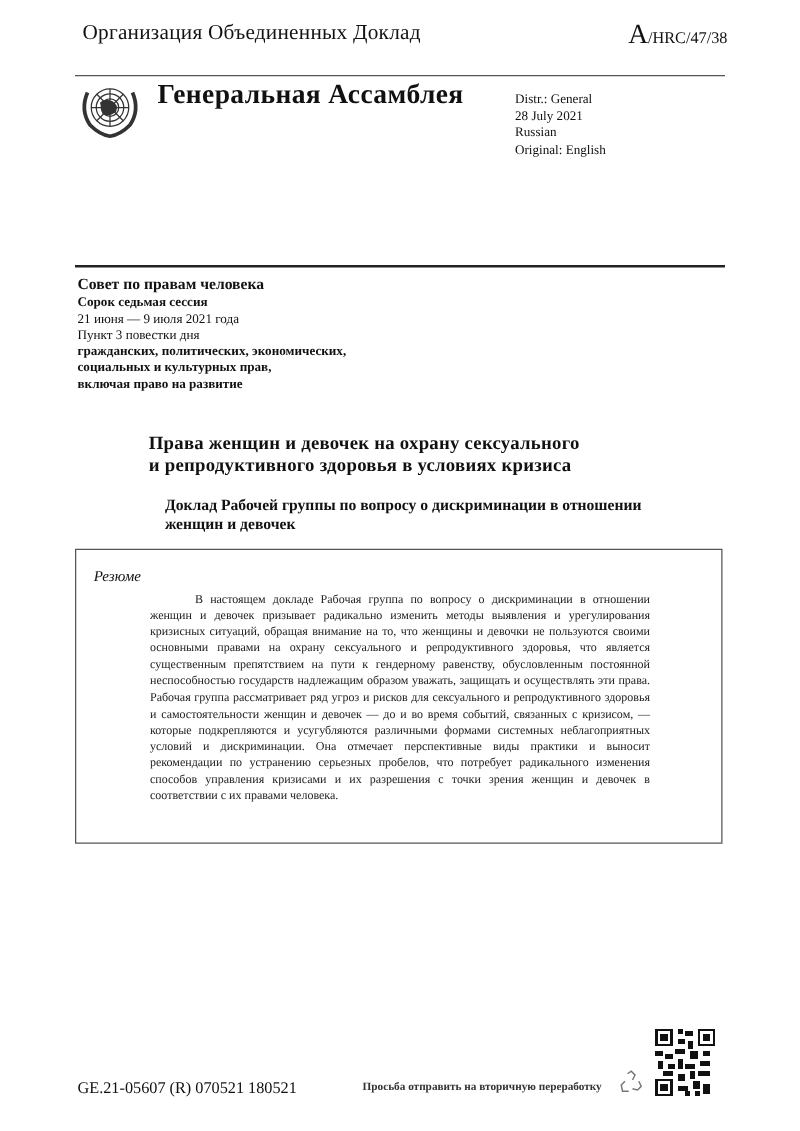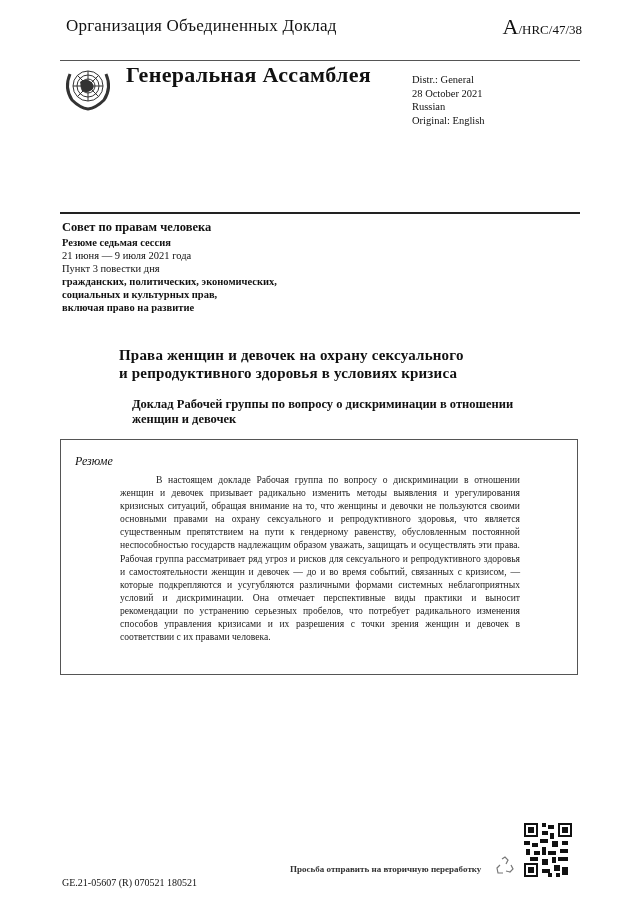--- a/index.html
+++ b/index.html
@@ -26,21 +26,21 @@
   .council .r { font-size: 10.5px; }
 
   .title { left: 119px; top: 346px; font-size: 15px; font-weight: bold; line-height: 18px; letter-spacing: 0.2px; }
   .subtitle { left: 132px; top: 397px; font-size: 12.5px; font-weight: bold; line-height: 15px; width: 420px; }
 
   .summary-box { left: 60px; top: 439px; width: 518px; height: 236px; border: 1px solid #555; box-sizing: border-box; }
   .summary-label { left: 75px; top: 454px; font-size: 12px; font-style: italic; }
   .summary-text { left: 120px; top: 473px; width: 400px; font-size: 9.6px; line-height: 13.1px;
                   text-align: justify; text-indent: 36px; color: #222; }
 
-  .footer-code { left: 62px; top: 862px; font-size: 10px; margin-top: 15px; }
+  .footer-code { left: 62px; top: 862px; font-size: 13px; }
   .recycle-text { left: 290px; top: 864px; font-size: 9px; font-weight: bold; color: #333; }
   .recycle-icon { left: 494px; top: 855px; width: 22px; height: 22px; }
   .qr { left: 524px; top: 823px; width: 48px; height: 54px; }
 </style>
 </head>
 <body>
 
 <div class="abs org-name">Организация Объединенных Доклад</div>
 <div class="abs symbol"><span class="big">A</span><span>/HRC/47/38</span></div>
 <div class="abs rule-top"></div>
@@ -56,30 +56,30 @@
     <line x1="15.4" y1="11.4" x2="36.6" y2="32.6"></line>
     <line x1="36.6" y1="11.4" x2="15.4" y2="32.6"></line>
     <path d="M8 10 Q2 24 10 36 Q18 44 26 45 Q34 44 42 36 Q50 24 44 10" stroke-width="3"></path>
   </g>
   <path d="M18 18 Q22 14 28 17 Q33 20 31 25 Q26 30 20 27 Z" fill="#333"></path>
 </svg>
 <div class="abs assembly">Генеральная Ассамблея</div>
 
 <div class="abs distr">
   <div>Distr.: General</div>
-  <div>28 October 2021</div>
+  <div>28 July 2021</div>
   <div>Russian</div>
   <div>Original: English</div>
 </div>
 
 <div class="abs rule-thick"></div>
 
 <div class="abs council">
   <div class="h1">Совет по правам человека</div>
-  <div class="b">Резюме седьмая сессия</div>
+  <div class="b">Сорок седьмая сессия</div>
   <div class="r">21 июня — 9 июля 2021 года</div>
   <div class="r">Пункт 3 повестки дня</div>
   <div class="b">гражданских, политических, экономических,</div>
   <div class="b">социальных и культурных прав,</div>
   <div class="b">включая право на развитие</div>
 </div>
 
 <div class="abs title">
   <div>Права женщин и девочек на охрану сексуального</div>
   <div>и репродуктивного здоровья в условиях кризиса</div>

